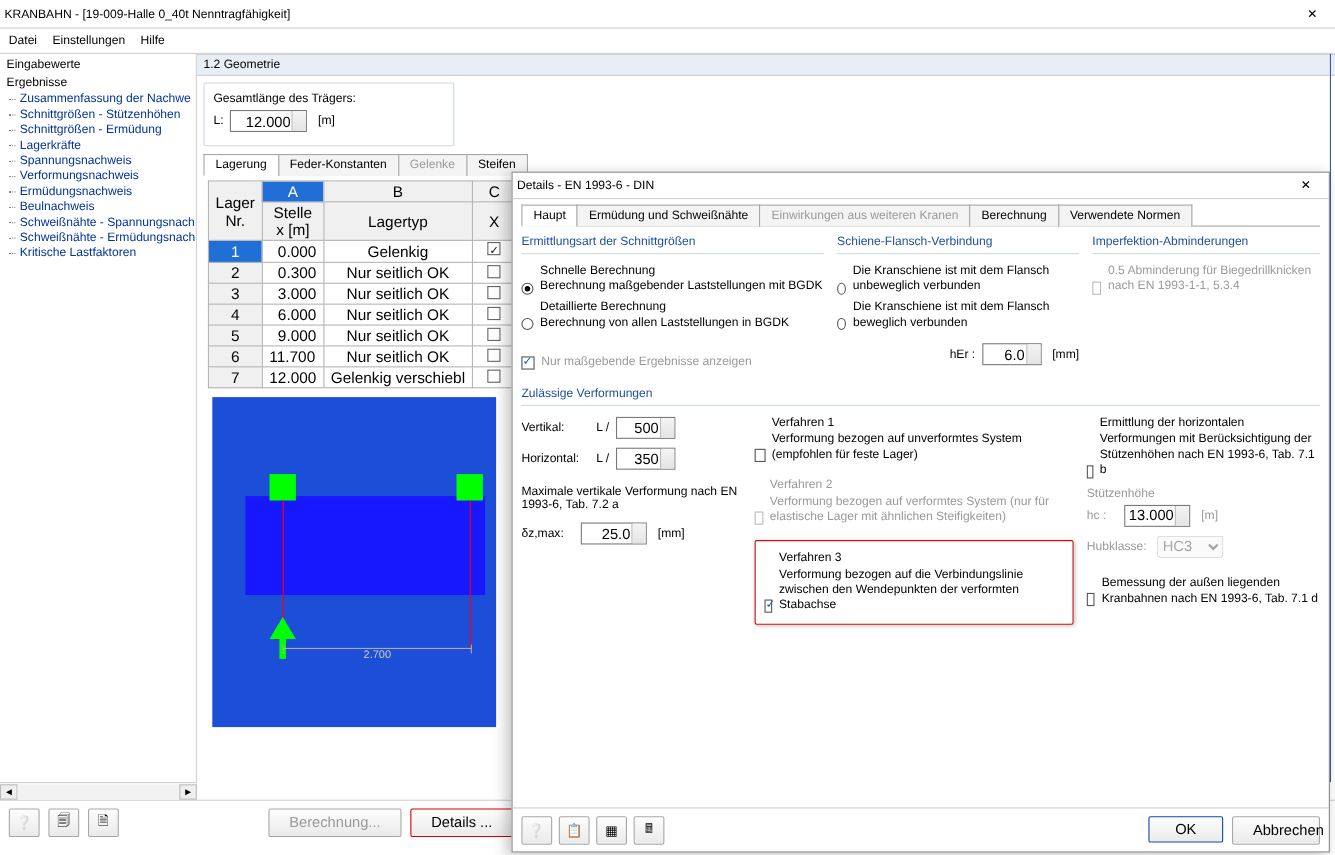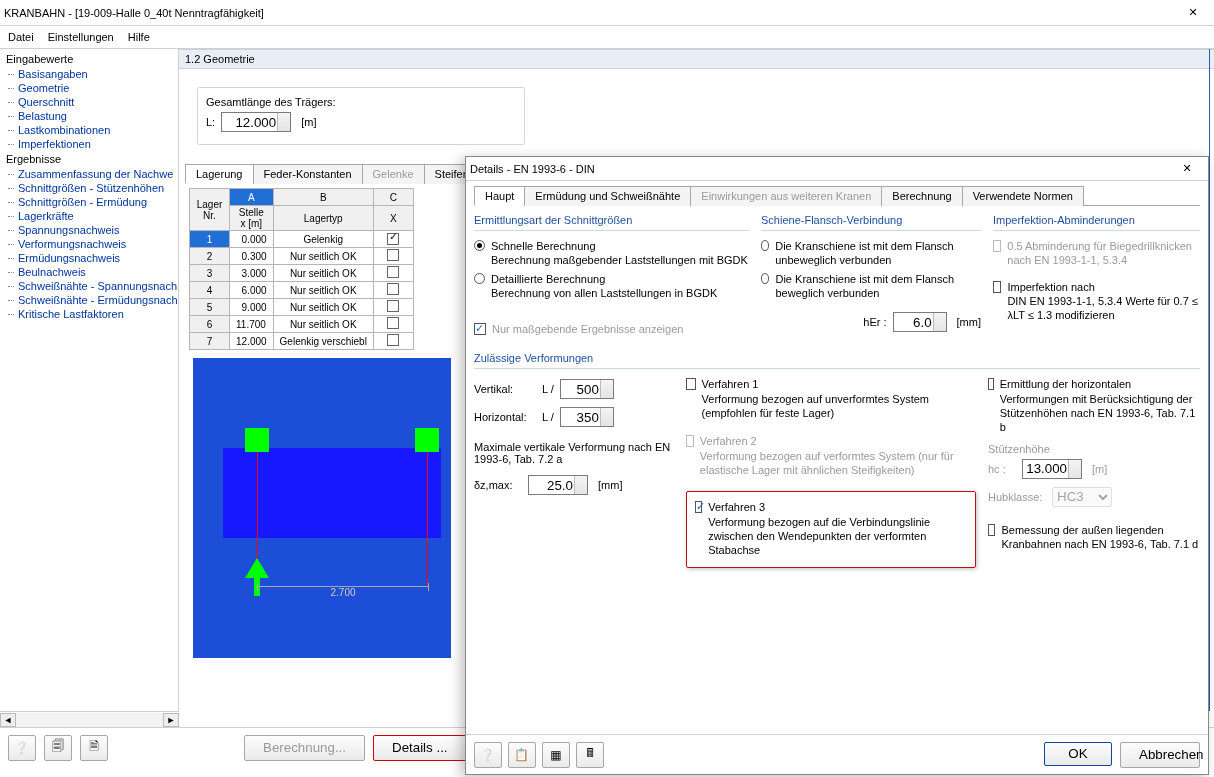--- a/index.html
+++ b/index.html
@@ -80,21 +80,21 @@
     border-bottom:none;
     background:#f4f4f4;
     margin-right:-1px;
     position:relative; top:1px;
   }
   .tab.active { background:#fff; border-bottom:1px solid #fff;}
   .tab.disabled { color:#9a9a9a;}
   table.grid {
     border-collapse: collapse;
     margin:4px 0 0 4px;
-    font-size:10px;
+    font-size:14px;
   }
   table.grid th, table.grid td {
     border:1px solid #b5b5b5;
     padding:1px 6px;
     height:17px;
     text-align:center;
     min-width:40px;
     background:#fff;
   }
   table.grid th {
@@ -153,21 +153,21 @@
   .dialog-body{padding:4px 8px; display:grid; grid-template-columns: 275px 220px 1fr; column-gap:12px;}
   .group-title{ color:#1e4e9c; font-size:11px; padding:4px 0 4px 0; border-bottom:1px solid #cdd; margin-bottom:6px;}
   .radio{display:flex; gap:6px; padding:2px 0;}
   .radio .dot{width:11px;height:11px;border:1px solid #555;border-radius:50%;display:inline-block;position:relative; margin-top:1px;}
   .radio .dot.on::after{content:"";position:absolute;left:2px;top:2px;width:5px;height:5px;background:#000;border-radius:50%;}
   .small{font-size:11px;}
   .disabled-text{color:#9a9a9a;}
   .cbx{display:inline-block;width:12px;height:12px;border:1px solid #555;background:#fff; position:relative; margin-top:1px;}
   .cbx.on::after{content:"✓";position:absolute;left:0;top:-3px;font-size:11px;color:#1565c0;}
   .cbx.off-disabled{border-color:#bbb;}
-  label.row{display:flex; gap:6px; align-items:flex-start; padding:2px 0; line-height:1.3;}
+  label.row{display:flex; gap:6px; align-items:flex-end; padding:2px 0; line-height:1.3;}
   .hl-box{border:1.5px solid #c21010; border-radius:2px; padding:6px 8px 8px 8px; margin-top:12px; box-shadow:1px 1px 4px rgba(0,0,0,0.25);}
   .dlg-footer{
     position:absolute; left:0; right:0; bottom:0; height:40px;
     border-top:1px solid #d0d0d0; display:flex; align-items:center; padding:0 8px; gap:6px;
   }
   .dlg-footer .right{margin-left:auto; display:flex; gap:8px;}
   .okbtn{width:68px;height:24px;border:1px solid #0d47a1;background:linear-gradient(#fdfdfd,#eaeaea);border-radius:2px;}
   .arrow-ann{
     position:absolute; left:366px; top:198px; width:50px; height:30px; pointer-events:none;
   }
@@ -185,48 +185,40 @@
 </div>
 <div class="menu-bar">
   <span>Datei</span>
   <span>Einstellungen</span>
   <span>Hilfe</span>
 </div>
 
 <div class="main-row">
   <div class="tree-pane">
     <div class="cat">Eingabewerte</div>
-    <div id="tree-inputs">
-        <div class="item">Basisangaben</div>
-        <div class="item">Geometrie</div>
-        <div class="item">Querschnitt</div>
-        <div class="item">Belastung</div>
-        <div class="item">Lastkombinationen</div>
-        <div class="item">Imperfektionen</div>
-      </div>
     <div class="cat">Ergebnisse</div>
     <div id="tree-results">
         <div class="item">Zusammenfassung der Nachwe</div>
         <div class="item">Schnittgrößen - Stützenhöhen</div>
         <div class="item">Schnittgrößen - Ermüdung</div>
         <div class="item">Lagerkräfte</div>
         <div class="item">Spannungsnachweis</div>
         <div class="item">Verformungsnachweis</div>
         <div class="item">Ermüdungsnachweis</div>
         <div class="item">Beulnachweis</div>
         <div class="item">Schweißnähte - Spannungsnach</div>
         <div class="item">Schweißnähte - Ermüdungsnach</div>
         <div class="item">Kritische Lastfaktoren</div>
       </div>
   </div>
 
   <div class="right-pane">
     <div class="section-title">1.2 Geometrie</div>
 
-    <div class="geom-box" style="border:1px solid #cdd6e2; margin:18px; border-radius:2px; width:328px;">
+    <div class="geom-box" style="border:1px solid #cdd6e2; margin:6px; border-radius:2px; width:228px;">
       <div>Gesamtlänge des Trägers:</div>
       <div class="field-row">
         <span>L:</span>
         <span class="spinner-wrap"><input class="num" value="12.000" style=""></span>
         <span class="unit">[m]</span>
       </div>
     </div>
 
     <div style="margin:0 6px;">
       <div class="tabs">
@@ -395,24 +387,20 @@
         <span class="unit">[mm]</span>
       </div>
     </div>
 
     <div>
       <div class="group-title">Imperfektion-Abminderungen</div>
       <label class="row">
         <span class="cbx off-disabled"></span>
         <span class="disabled-text">0.5 Abminderung für Biegedrillknicken nach EN 1993-1-1, 5.3.4</span>
       </label>
-      <label class="row" style="margin-top:8px;">
-        <span class="cbx"></span>
-        <span><span>Imperfektion nach</span><br><span>DIN EN 1993-1-1, 5.3.4 Werte für 0.7 ≤ λLT ≤ 1.3 modifizieren</span></span>
-      </label>
     </div>
 
     <div style="grid-column:1/4; margin-top:10px;">
       <div class="group-title">Zulässige Verformungen</div>
       <div style="display:grid; grid-template-columns:200px 290px 1fr; column-gap:12px;">
 
         <div>
           <div class="field-row">
             <span style="width:62px">Vertikal:</span>
             <span>L /</span>

